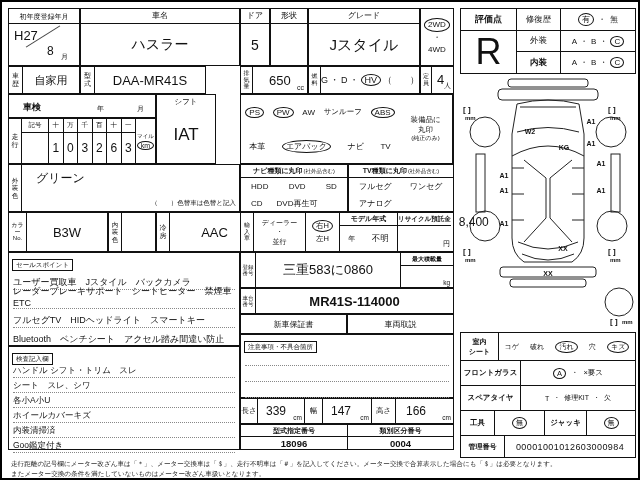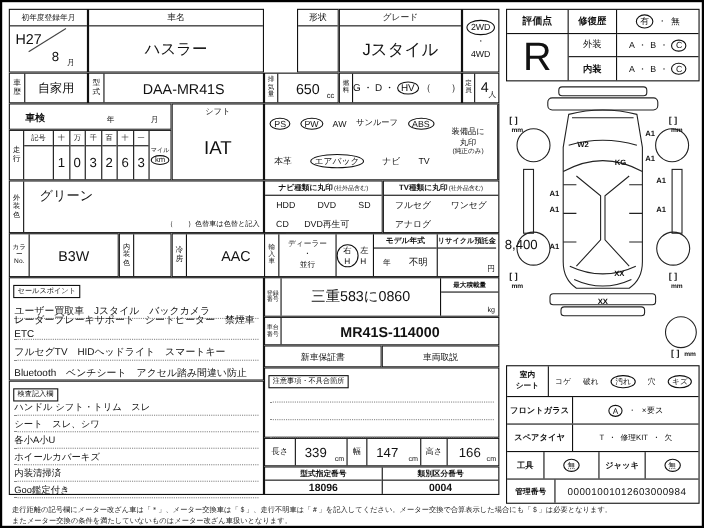--- a/index.html
+++ b/index.html
@@ -30,39 +30,43 @@
       <span class="ab" style="left:5px;top:4px;font-size:13px">H27</span>
       <span class="ab" style="left:14px;top:12px;width:40px;height:1px;background:#444;transform:rotate(-32deg)"></span>
       <span class="ab" style="left:38px;top:20px;font-size:12px">8</span>
       <span class="ab" style="left:52px;top:28px;font-size:7px">月</span>
     </div>
   </div>
   <div class="ab bx" style="left:78px;top:6px;width:160px;height:58px">
     <div class="hdr">車名</div>
     <div class="val" style="height:42px;font-size:14px">ハスラー</div>
   </div>
+  <div class="ab bx" style="left:238px;top:6px;width:30px;height:58px">
+    <div class="hdr">ドア</div>
+    <div class="val" style="height:42px;font-size:14px">5</div>
+  </div>
   <div class="ab bx" style="left:268px;top:6px;width:38px;height:58px">
     <div class="hdr">形状</div>
     <div class="val" style="height:42px;font-size:12px"></div>
   </div>
   <div class="ab bx" style="left:306px;top:6px;width:112px;height:58px">
     <div class="hdr">グレード</div>
     <div class="val" style="height:42px;font-size:15px">Jスタイル</div>
   </div>
   <div class="ab bx" style="left:418px;top:6px;width:34px;height:58px;display:flex;flex-direction:column;align-items:center;justify-content:center;font-size:8px;line-height:1.5">
     <span class="circ">2WD</span>
     <span>・</span>
     <span>4WD</span>
   </div>
 
   <div class="ab bx vwrap" style="left:6px;top:64px;width:72px;height:28px">
     <div class="vlab" style="width:14px">車歴</div>
     <div class="val" style="flex:1;font-size:11px">自家用</div>
   </div>
-  <div class="ab bx vwrap" style="left:78px;top:64px;width:160px;height:28px">
+  <div class="ab bx vwrap" style="left:78px;top:64px;width:126px;height:28px">
     <div class="vlab" style="width:14px">型式</div>
     <div class="val" style="flex:1;font-size:13px">DAA-MR41S</div>
   </div>
   <div class="ab bx vwrap" style="left:238px;top:64px;width:68px;height:28px">
     <div class="vlab" style="width:12px;font-size:6px">排気量</div>
     <div style="flex:1;position:relative">
       <span class="ab" style="left:16px;top:6px;font-size:13px">650</span>
       <span class="ab" style="right:3px;bottom:2px;font-size:7px">cc</span>
     </div>
   </div>
@@ -122,21 +126,21 @@
             <div class="cell-b" style="height:14px;font-size:6.5px;display:flex;align-items:center;justify-content:center">一</div>
             <div class="val" style="flex:1;font-size:12px">3</div>
           </div>
       </div>
       <div style="width:19px;display:flex;flex-direction:column;align-items:center;justify-content:center;gap:1px">
         <span style="font-size:5.5px">マイル</span>
         <span class="circ" style="font-size:7px">km</span>
       </div>
     </div>
   </div>
-  <div class="ab bx" style="left:154px;top:92px;width:84px;height:70px">
+  <div class="ab bx" style="left:154px;top:92px;width:60px;height:70px">
     <div style="height:14px;font-size:7.5px;display:flex;align-items:center;justify-content:center">シフト</div>
     <div class="val" style="height:52px;font-size:17px">IAT</div>
   </div>
   <div class="ab bx vwrap" style="left:238px;top:92px;width:214px;height:70px">
     <div style="flex:1;display:flex;flex-direction:column">
       <div style="flex:1;display:flex;align-items:center;justify-content:space-around;font-size:8px">
         <span class="circ">PS</span>
         <span class="circ">PW</span>
         <span>AW</span>
         <span style="font-size:7.5px">サンルーフ</span>
@@ -207,21 +211,21 @@
     <div class="vlab" style="width:13px">冷房</div>
     <div class="val" style="flex:1;font-size:13px">AAC</div>
   </div>
   <div class="ab bx vwrap" style="left:238px;top:210px;width:214px;height:40px">
     <div class="vlab" style="width:13px;font-size:6px">輸入車</div>
     <div style="width:52px;border-right:1px solid #111;display:flex;flex-direction:column;align-items:center;justify-content:center;font-size:7px;line-height:1.3">
       <span>ディーラー</span>
       <span>・</span>
       <span>並行</span>
     </div>
-    <div style="width:34px;border-right:1px solid #111;display:flex;flex-direction:row;align-items:center;justify-content:center;font-size:7.5px;gap:2px">
+    <div style="width:34px;border-right:1px solid #111;display:flex;flex-direction:column;align-items:center;justify-content:center;font-size:7.5px;gap:2px">
       <span class="circ">右H</span>
       <span>左H</span>
     </div>
     <div style="width:58px;border-right:1px solid #111;display:flex;flex-direction:column">
       <div class="cell-b" style="height:13px;display:flex;align-items:center;justify-content:center;font-size:7px;font-weight:bold">モデル年式</div>
       <div style="flex:1;display:flex;align-items:center;justify-content:space-around">
         <span style="font-size:7px">年</span>
         <span style="font-size:8.5px">不明</span>
       </div>
     </div>
@@ -278,21 +282,21 @@
   <div class="ab bx" style="left:238px;top:332px;width:214px;height:64px">
     <span class="tab">注意事項・不具合箇所</span>
     <div style="padding:0 4px">
       <div class="dline" style="height:13px"></div>
       <div class="dline" style="height:16px"></div>
       <div class="dline" style="height:16px"></div>
     </div>
   </div>
 
   <div class="ab bx" style="left:238px;top:396px;width:214px;height:26px;display:flex">
-    <div class="cell-r val" style="width:28px;font-size:7.5px">長さ</div>
+    <div class="cell-r val" style="width:17px;font-size:7.5px">長さ</div>
     <div class="cell-r" style="width:47px;position:relative">
         <span class="ab" style="left:8px;top:5px;font-size:12px">339</span>
         <span class="ab" style="right:2px;bottom:2px;font-size:6.5px">cm</span>
       </div>
     <div class="cell-r val" style="width:18px;font-size:7.5px">幅</div>
     <div class="cell-r" style="width:49px;position:relative">
         <span class="ab" style="left:8px;top:5px;font-size:12px">147</span>
         <span class="ab" style="right:2px;bottom:2px;font-size:6.5px">cm</span>
       </div>
     <div class="cell-r val" style="width:24px;font-size:7.5px">高さ</div>
@@ -308,21 +312,21 @@
       <div class="val" style="flex:1;font-size:9.5px;font-weight:bold">18096</div>
     </div>
     <div style="flex:1;display:flex;flex-direction:column">
       <div class="cell-b val" style="height:12px;font-size:7px;font-weight:bold">類別区分番号</div>
       <div class="val" style="flex:1;font-size:9.5px;font-weight:bold">0004</div>
     </div>
   </div>
 
   <div class="ab bx" style="left:458px;top:6px;width:176px;height:66px;display:grid;grid-template-columns:56px 44px 1fr;grid-template-rows:22px 21px 21px">
     <div class="cell-r cell-b val" style="font-size:9px;font-weight:bold">評価点</div>
-    <div class="cell-r cell-b val" style="font-size:8.5px;font-weight:bold">修復歴</div>
+    <div class="cell-r cell-b val" style="font-size:8.5px;font-weight:normal">修復歴</div>
     <div class="cell-b val" style="font-size:8px;gap:4px">
       <span class="circ">有</span>
       <span>・</span>
       <span>無</span>
     </div>
     <div class="cell-r val" style="grid-row:2/4;font-size:36px;font-weight:500">R</div>
     <div class="cell-r cell-b val" style="font-size:8.5px;font-weight:normal">外装</div>
     <div class="cell-b val" style="font-size:8px;gap:3px">
       <span>A</span>
         <span>・</span>

